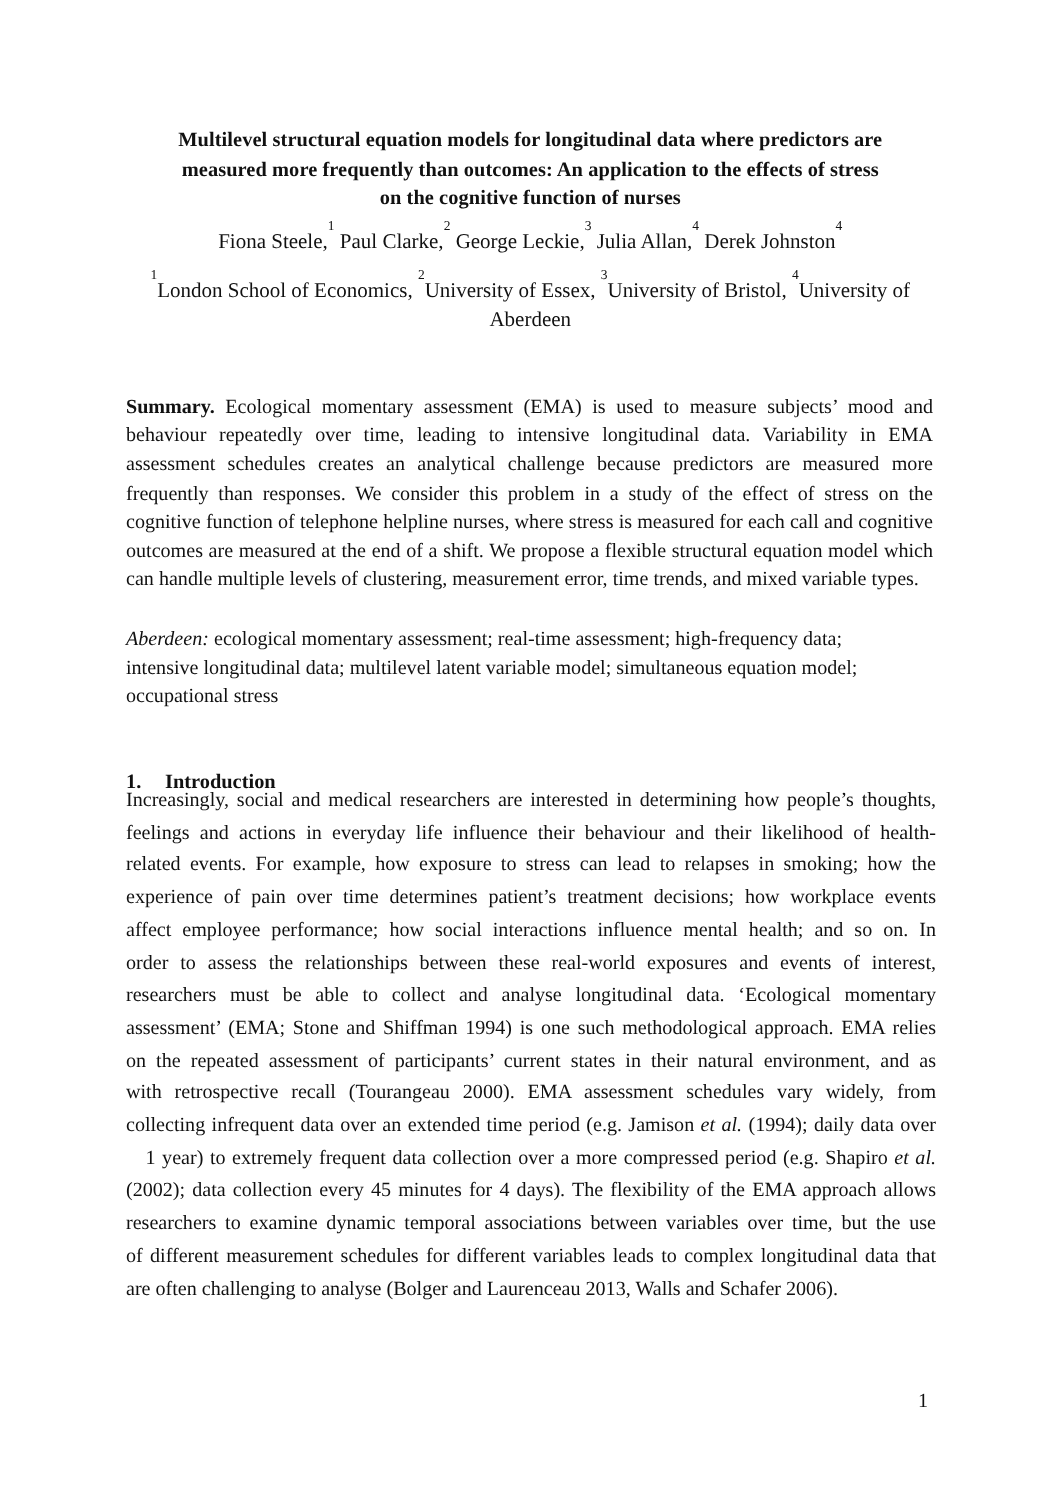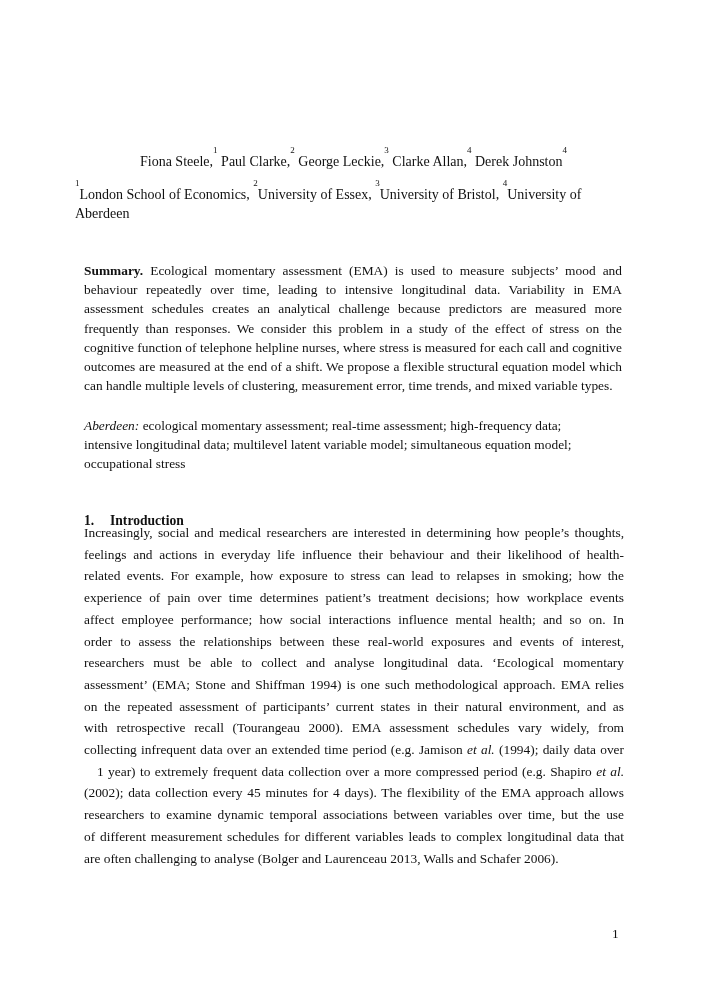--- a/index.html
+++ b/index.html
@@ -14,21 +14,21 @@
       font-family: "Liberation Serif", serif; letter-spacing: 0.05px;
     }
     .title span { display: block; }
     .authors {
       position: absolute; left: 75px; top: 152px; width: 557px;
       text-align: center; font-size: 14px; line-height: 20px;
       font-family: "Liberation Serif", serif;
     }
     .affil {
       position: absolute; left: 75px; top: 185px; width: 557px;
-      font-size: 14px; line-height: 19px;
+      text-align: center; font-size: 14px; line-height: 19px;
       font-family: "Liberation Serif", serif;
     }
     sup { font-size: 9px; vertical-align: top; position: relative; top: -2px; line-height: 0; }
     .summary {
       position: absolute; left: 84px; top: 261px; width: 538px;
       font-size: 13.4px; line-height: 19.2px; text-align: justify;
       font-family: "Liberation Serif", serif;
     }
     .summary b { font-weight: bold; }
     .keywords {
@@ -55,26 +55,31 @@
       position: absolute; left: 612px; top: 926px;
       font-size: 13.4px; font-family: "Liberation Serif", serif;
     }
     i { font-style: italic; }
   </style>
 </head>
 <body>
 
 <div class="page">
 
+  <div class="title">
+    <span>Multilevel structural equation models for longitudinal data where predictors are</span>
+    <span>measured more frequently than outcomes: An application to the effects of stress</span>
+    <span>on the cognitive function of nurses</span>
+  </div>
 
   <div class="authors">
     <span><span>Fiona Steele,</span><sup>1</sup></span>
     <span><span>Paul Clarke,</span><sup>2</sup></span>
     <span><span>George Leckie,</span><sup>3</sup></span>
-    <span><span>Clarke Allan,</span><sup>4</sup></span>
+    <span><span>Julia Allan,</span><sup>4</sup></span>
     <span><span>Derek Johnston</span><sup>4</sup></span>
   </div>
 
   <div class="affil"><sup>1</sup><span>London School of Economics, </span><sup>2</sup><span>University of Essex, </span><sup>3</sup><span>University of Bristol, </span><sup>4</sup><span>University of Aberdeen</span></div>
 
   <div class="summary"><b>Summary.</b> <span>Ecological momentary assessment (EMA) is used to measure subjects’ mood and behaviour repeatedly over time, leading to intensive longitudinal data. Variability in EMA assessment schedules creates an analytical challenge because predictors are measured more frequently than responses. We consider this problem in a study of the effect of stress on the cognitive function of telephone helpline nurses, where stress is measured for each call and cognitive outcomes are measured at the end of a shift.  We propose a flexible structural equation model which can handle multiple levels of clustering, measurement error, time trends, and mixed variable types.</span></div>
 
   <div class="keywords">
     <span class="line"><span class="kw-label">Aberdeen:</span> <span>ecological momentary assessment; real-time assessment; high-frequency data;</span></span>
     <span class="line">intensive longitudinal data; multilevel latent variable model; simultaneous equation model;</span>

